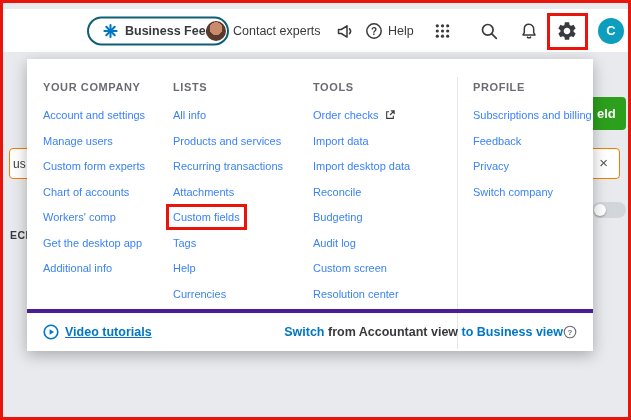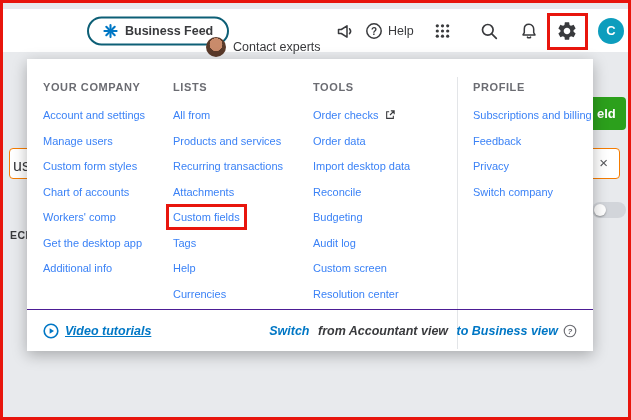--- a/index.html
+++ b/index.html
@@ -11,66 +11,66 @@
   }
 
   
   .topbar { position:absolute; left:0; right:0; top:6px; height:43px; background:#fff; z-index:2; }
   .topbar > * { position:absolute; top:50%; transform:translateY(-50%); }
   .pill {
     left:84px; display:flex; align-items:center; gap:7px;
     border:2px solid #0d5f76; border-radius:17px; padding:5px 14px;
     background:#fff; font-size:12.5px; font-weight:700; color:#393a3d; cursor:pointer;
   }
-  .contact { left:203px; display:flex; align-items:center; gap:7px; font-size:12.5px; color:#393a3d; cursor:pointer;margin-top:16px; }
+  .contact { left:203px; display:flex; align-items:center; gap:7px; font-size:12.5px; color:#393a3d; cursor:pointer; }
   .avatar-sm { width:20px; height:20px; border-radius:50%;
     background:radial-gradient(circle at 50% 38%, #c98b6b 0 40%, #5a3a2a 41% 100%); display:inline-block; }
   .iconbtn { background:none; border:none; cursor:pointer; display:flex; align-items:center; gap:5px;
     font-size:12.5px; color:#393a3d; font-family:inherit; }
   .ib-megaphone { left:333px; } .ib-help { left:362px; } .ib-grid { left:431px; }
   .ib-search { left:477px; } .ib-bell { left:517px; } .ib-gear { left:553px; }
   .avatar-lg { left:595px; width:26px; height:26px; border-radius:50%; background:#0d9dbd;
     color:#fff; font-size:13px; font-weight:700; display:flex; align-items:center; justify-content:center; cursor:pointer; }
 
   
   .anno-gear { position:absolute; left:544px; top:10px; width:41px; height:37px;
     border:3px solid #e8150d; z-index:9; pointer-events:none; }
   .red-outline { outline:3px solid #e8150d; outline-offset:4px; }
 
   
   .bg-add-btn { position:absolute; left:556px; top:94px; width:67px; height:33px;
     background:#2ca01c; border-radius:4px; color:#fff; font-size:13px; font-weight:700;
     z-index:1; border:none; cursor:pointer; text-align:left; padding-left:38px; font-family:inherit; }
   .bg-chip { position:absolute; left:6px; top:145px; right:8px; height:31px; background:#fff;
     border:1px solid #f57c00; border-radius:4px; z-index:1; }
-  .bg-chip .chip-txt { position:absolute; left:3px; top:8px; font-size:16px; color:#393a3d; }
+  .bg-chip .chip-txt { position:absolute; left:3px; top:8px; font-size:12px; color:#393a3d; }
   .bg-chip .chip-x { position:absolute; right:11px; top:5px; font-size:15px; color:#56575b; cursor:pointer; }
   .bg-toggle { position:absolute; left:589px; top:199px; width:34px; height:16px; border-radius:8px;
     background:#d2d5da; z-index:1; cursor:pointer; }
   .bg-toggle .knob { position:absolute; left:2px; top:2px; width:12px; height:12px; border-radius:50%;
     background:#fff; box-shadow:0 1px 2px rgba(0,0,0,.3); }
   .bg-partial { position:absolute; left:7px; top:226px; font-size:10.5px; font-weight:700;
     letter-spacing:.5px; color:#393a3d; z-index:1; }
   .bg-dot { position:absolute; left:33px; width:8px; height:8px; border:3px solid #2ca01c;
     border-radius:50%; background:#fff; z-index:1; }
   .bg-dot.d1 { top:294px; } .bg-dot.d2 { top:316px; }
 
   
   .panel { position:absolute; left:24px; top:56px; width:566px; height:292px; background:#fff;
     box-shadow:0 4px 14px rgba(0,0,0,.28); z-index:5; }
   .col { position:absolute; top:22px; }
   .col-1 { left:16px; } .col-2 { left:146px; } .col-3 { left:286px; } .col-4 { left:446px; }
   .col h3 { font-size:11px; font-weight:700; letter-spacing:.6px; color:#6b6c72; margin-bottom:16px; }
   .col .item { font-size:11px; color:#3b82f6; margin-bottom:13.5px; cursor:pointer; white-space:nowrap; }
   .vdiv { position:absolute; left:430px; top:18px; height:272px; width:1px; background:#e3e5e8; }
-  .panel-footer { position:absolute; left:0; right:0; bottom:0; height:42px; border-top:1px solid #4c1d95;
-    display:flex; align-items:center; justify-content:space-between; padding:0 16px;font-style:italic; }
+  .panel-footer { position:absolute; left:0; right:0; bottom:0; height:42px; border-top:4px solid #4c1d95;
+    display:flex; align-items:center; justify-content:space-between; padding:0 16px; }
   .video-link { display:flex; align-items:center; gap:6px; color:#0077c5; font-size:12.5px;
     font-weight:700; text-decoration:underline; cursor:pointer; }
-  .switch-view { display:flex; align-items:flex-end; gap:5px; font-size:12.5px; cursor:pointer; }
+  .switch-view { display:flex; align-items:flex-end; font-size:12.5px; cursor:pointer; }
   .sw-teal { color:#0077c5; font-weight:600; white-space:pre; }
   .sw-bold { color:#393a3d; font-weight:700; white-space:pre; }
 
   svg { display:block; }
 </style>
 </head>
 <body>
 
 <div class="screen">
 
@@ -160,51 +160,51 @@
   </div>
 
   <div class="anno-gear"></div>
 
   <div class="panel">
 
     <div class="col col-1">
       <h3>YOUR COMPANY</h3>
       <div class="item">Account and settings</div>
       <div class="item">Manage users</div>
-      <div class="item">Custom form styles</div>
+      <div class="item">Custom form experts</div>
       <div class="item">Chart of accounts</div>
       <div class="item">Workers' comp</div>
       <div class="item">Get the desktop app</div>
       <div class="item">Additional info</div>
     </div>
 
     <div class="col col-2">
       <h3>LISTS</h3>
-      <div class="item">All from</div>
+      <div class="item">All info</div>
       <div class="item">Products and services</div>
       <div class="item">Recurring transactions</div>
       <div class="item">Attachments</div>
       <div class="item">
         <span class="red-outline">Custom fields</span>
       </div>
       <div class="item">Tags</div>
       <div class="item">Help</div>
       <div class="item">Currencies</div>
     </div>
 
     <div class="col col-3">
       <h3>TOOLS</h3>
       <div class="item">
         <span>Order checks</span>
         <svg width="10" height="10" viewBox="0 0 12 12" style="display:inline-block; vertical-align:-1px; margin-left:4px;">
           <path d="M5 2H2v8h8V7" fill="none" stroke="#393a3d" stroke-width="1.3"></path>
           <path d="M7 1h4v4M10.5 1.5L6 6" fill="none" stroke="#393a3d" stroke-width="1.3"></path>
         </svg>
       </div>
-      <div class="item">Order data</div>
+      <div class="item">Import data</div>
       <div class="item">Import desktop data</div>
       <div class="item">Reconcile</div>
       <div class="item">Budgeting</div>
       <div class="item">Audit log</div>
       <div class="item">Custom screen</div>
       <div class="item">Resolution center</div>
     </div>
 
     <div class="vdiv"></div>
 

